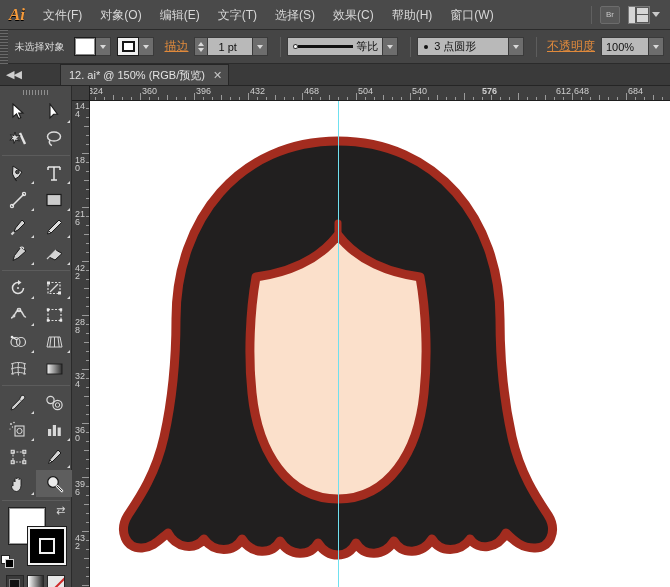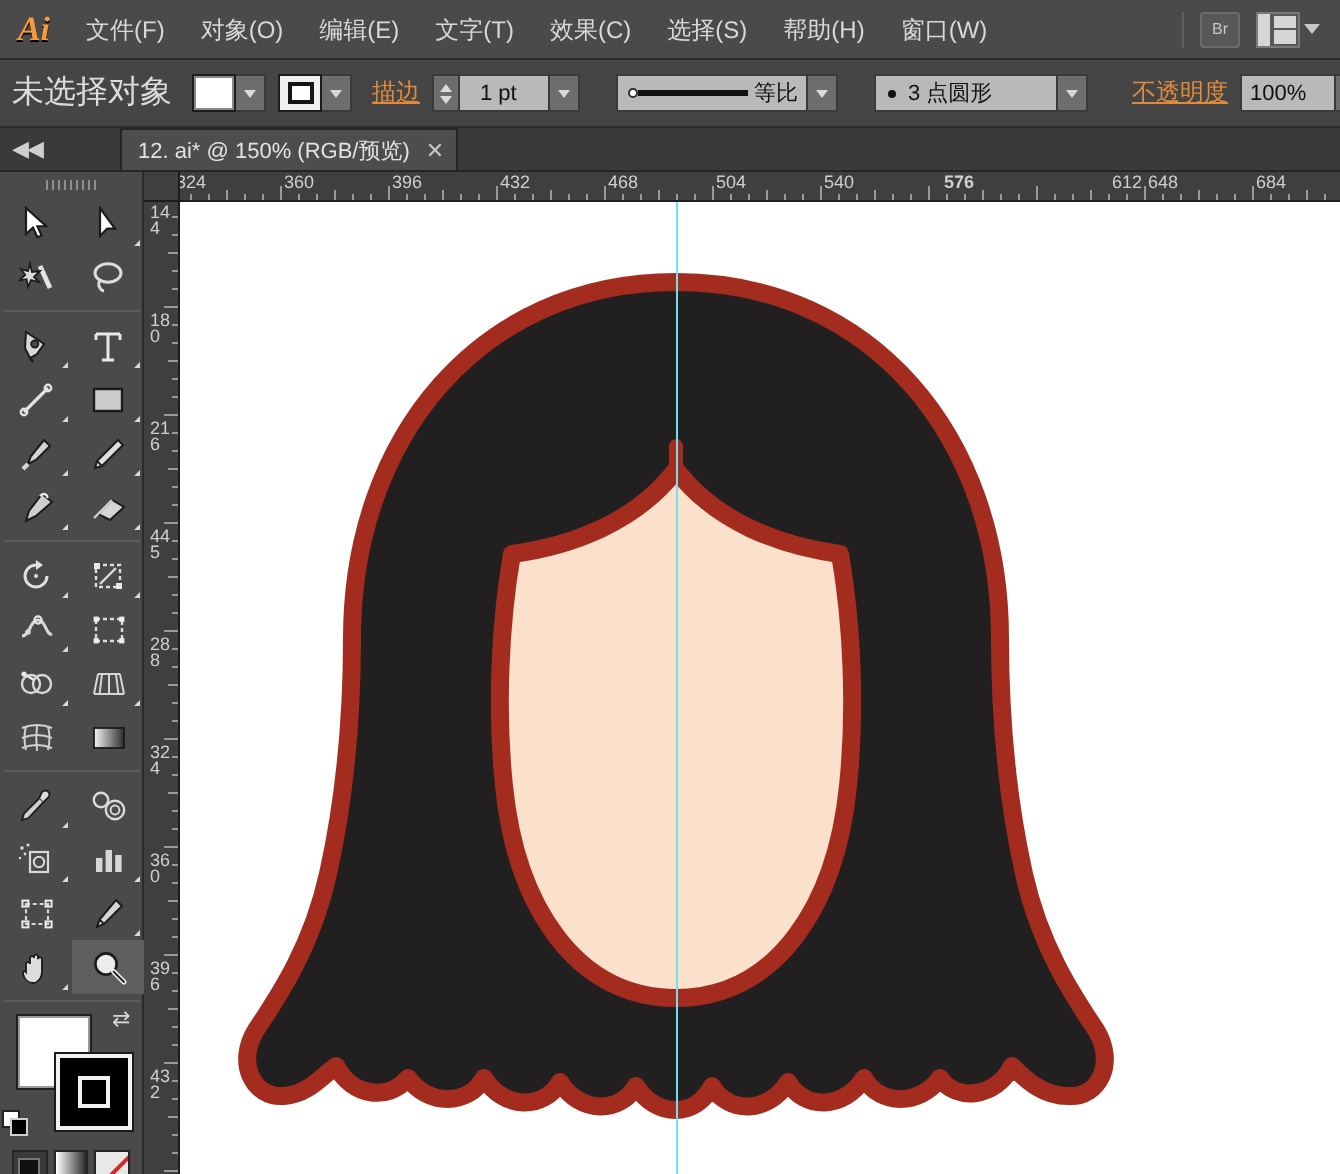--- a/index.html
+++ b/index.html
@@ -59,21 +59,21 @@
   .ctrlbar {
     position:absolute; left:0; top:30px; width:670px; height:34px;
     background:#454545; border-bottom:1px solid #2b2b2b;
     display:flex; align-items:center; padding-left:0;
   }
   .grip {
     width:10px; height:34px;
     background:repeating-linear-gradient(to bottom,#6a6a6a 0 1px,#3e3e3e 1px 3px);
     margin-right:6px;
   }
-  .sel-label { font-size:16px; color:#dcdcdc; white-space:nowrap; margin-right:10px; }
+  .sel-label { font-size:10px; color:#dcdcdc; white-space:nowrap; margin-right:10px; }
   .swatch-group { display:flex; align-items:center; margin-right:6px; }
   .swatch {
     width:22px; height:19px; background:#ffffff;
     border:1px solid #1c1c1c; box-shadow:inset 0 0 0 1px #888;
   }
   .swatch-stroke {
     width:22px; height:19px; background:#f0f0f0;
     border:1px solid #1c1c1c;
     display:flex;align-items:center;justify-content:center;
   }
@@ -248,22 +248,22 @@
 
 <div id="app">
 
   <div class="menubar">
     <div class="ai-logo">Ai</div>
 
     <div class="menu-item">文件(F)</div>
     <div class="menu-item">对象(O)</div>
     <div class="menu-item">编辑(E)</div>
     <div class="menu-item">文字(T)</div>
+    <div class="menu-item">选择(S)</div>
     <div class="menu-item">效果(C)</div>
-    <div class="menu-item">选择(S)</div>
     <div class="menu-item">帮助(H)</div>
     <div class="menu-item">窗口(W)</div>
 
     <div class="menubar-right">
       <div class="mb-sep"></div>
       <div class="br-btn">Br</div>
       <div class="arrange-btn">
         <i class="ab-l"></i>
         <span class="ab-r">
             <i></i>
@@ -656,21 +656,21 @@
       <div class="rh-tick" style="left: 311px; height: 5px;"></div>
       <div class="rh-tick" style="left: 320px; height: 3px;"></div>
       <div class="rh-tick" style="left: 329px; height: 3px;"></div>
       <div class="rh-lab" style="left: 340px;">540</div>
       <div class="rh-tick" style="left: 338px; height: 7px;"></div>
       <div class="rh-tick" style="left: 347px; height: 3px;"></div>
       <div class="rh-tick" style="left: 356px; height: 3px;"></div>
       <div class="rh-tick" style="left: 365px; height: 5px;"></div>
       <div class="rh-tick" style="left: 374px; height: 3px;"></div>
       <div class="rh-tick" style="left: 383px; height: 3px;"></div>
-      <div class="rh-lab" style="left: 400px; font-weight: bold;">576</div>
+      <div class="rh-lab" style="left: 410px; font-weight: bold;">576</div>
       <div class="rh-tick" style="left: 392px; height: 7px;"></div>
       <div class="rh-tick" style="left: 401px; height: 3px;"></div>
       <div class="rh-tick" style="left: 410px; height: 3px;"></div>
       <div class="rh-tick" style="left: 419px; height: 5px;"></div>
       <div class="rh-tick" style="left: 428px; height: 3px;"></div>
       <div class="rh-tick" style="left: 437px; height: 3px;"></div>
       <div class="rh-lab" style="left: 448px; margin-left: 36px;">612</div>
       <div class="rh-tick" style="left: 446px; height: 7px;"></div>
       <div class="rh-tick" style="left: 455px; height: 3px;"></div>
       <div class="rh-tick" style="left: 464px; height: 3px;"></div>
@@ -705,21 +705,21 @@
       <div class="rv-tick" style="top: 79px; width: 5px;"></div>
       <div class="rv-tick" style="top: 88px; width: 3px;"></div>
       <div class="rv-tick" style="top: 97px; width: 3px;"></div>
       <div class="rv-lab" style="top: 109px;">216</div>
       <div class="rv-tick" style="top: 106px; width: 7px;"></div>
       <div class="rv-tick" style="top: 115px; width: 3px;"></div>
       <div class="rv-tick" style="top: 124px; width: 3px;"></div>
       <div class="rv-tick" style="top: 133px; width: 5px;"></div>
       <div class="rv-tick" style="top: 142px; width: 3px;"></div>
       <div class="rv-tick" style="top: 151px; width: 3px;"></div>
-      <div class="rv-lab" style="top: 163px;">445</div>
+      <div class="rv-lab" style="top: 163px;">422</div>
       <div class="rv-tick" style="top: 160px; width: 7px;"></div>
       <div class="rv-tick" style="top: 169px; width: 3px;"></div>
       <div class="rv-tick" style="top: 178px; width: 3px;"></div>
       <div class="rv-tick" style="top: 187px; width: 5px;"></div>
       <div class="rv-tick" style="top: 196px; width: 3px;"></div>
       <div class="rv-tick" style="top: 205px; width: 3px;"></div>
       <div class="rv-lab" style="top: 217px;">288</div>
       <div class="rv-tick" style="top: 214px; width: 7px;"></div>
       <div class="rv-tick" style="top: 223px; width: 3px;"></div>
       <div class="rv-tick" style="top: 232px; width: 3px;"></div>

